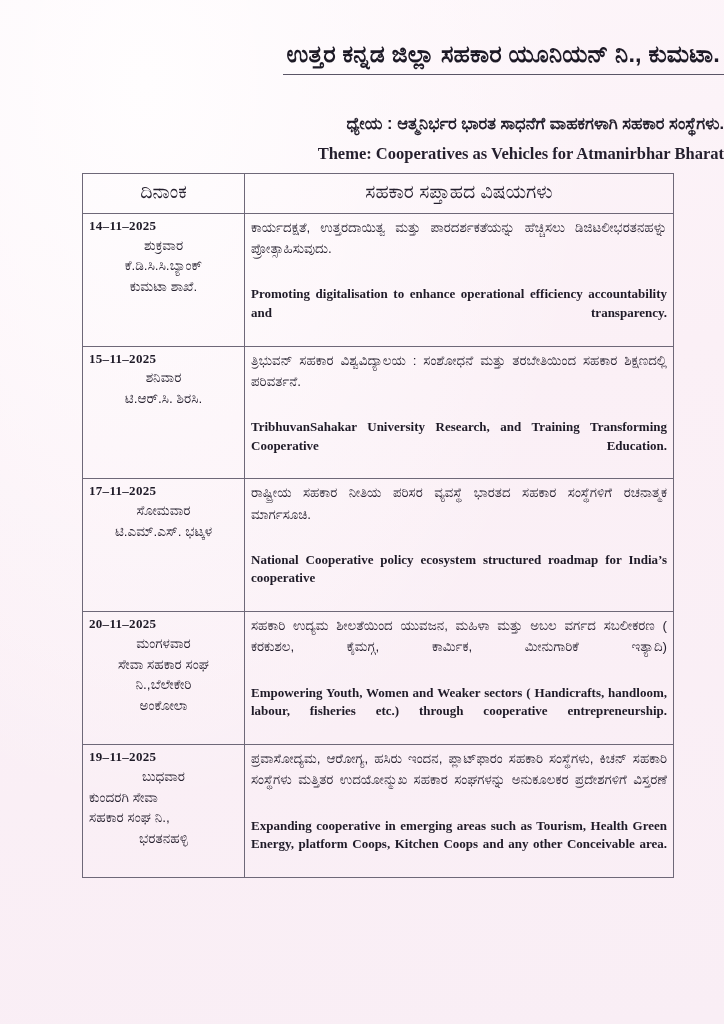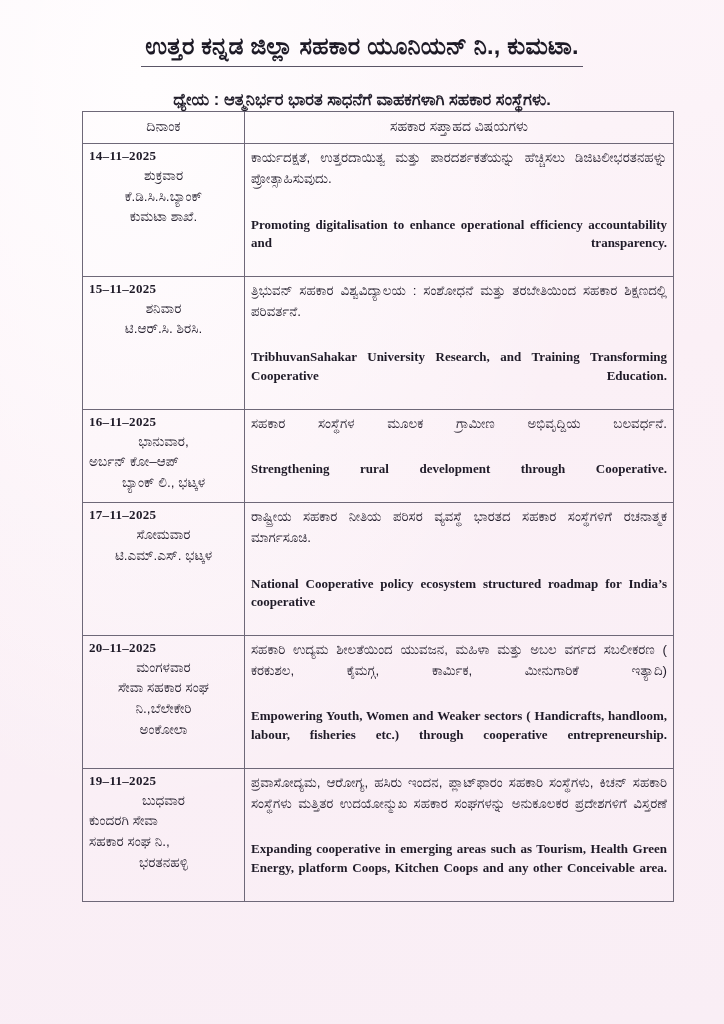--- a/index.html
+++ b/index.html
@@ -21,22 +21,22 @@
     box-sizing: border-box;
     padding: 0;
     position: relative;
     background:
       radial-gradient(ellipse at 20% 8%, #fffdfe 0%, rgba(255,253,254,0) 55%),
       linear-gradient(170deg, #fdf6fa 0%, #fbf0f6 40%, #f9eef5 100%);
   }
 
   
   .header {
-    text-align: center;
-    padding-top: 32px;
+    text-align: right;
+    padding-top: 40px;
   }
   .org-title {
     font-family: "Liberation Sans", sans-serif;
     font-size: 23.5px;
     font-weight: bold;
     letter-spacing: 0.2px;
     color: #1d1a26;
     display: inline-block;
     border-bottom: 1.6px solid #5a5566;
     padding: 0 4px 5px 4px;
@@ -47,21 +47,21 @@
     font-size: 15.5px;
     font-weight: bold;
     margin-top: 28px;
     color: #231f2a;
     line-height: 1.3;
   }
   .subtitle-2 {
     font-family: "Liberation Sans", sans-serif;
     font-size: 16.5px;
     font-weight: bold;
-    margin-top: 22px;
+    margin-top: 38px;
     color: #221e2b;
     line-height: 1.3;
   }
   .theme-line {
     font-family: "Liberation Serif", serif;
     font-size: 16.5px;
     font-weight: bold;
     margin-top: 9px;
     margin-bottom: 9px;
     color: #241f2d;
@@ -82,21 +82,21 @@
   table.schedule th,
   table.schedule td {
     border: 1.1px solid #6e6878;
     vertical-align: top;
     padding: 3px 6px 5px 6px;
   }
   table.schedule th {
     text-align: center;
     font-family: "Liberation Sans", sans-serif;
     font-weight: normal;
-    font-size: 14px;
+    font-size: 19px;
     padding: 4px 6px 6px 6px;
   }
   col.c-date { width: 162px; }
   col.c-topic { width: 429px; }
 
   .kn {
     font-family: "Liberation Sans", sans-serif;
     font-size: 13.6px;
     line-height: 1.52;
     color: #241f2d;
@@ -147,20 +147,21 @@
   }
 </style>
 </head>
 <body>
 
 <div class="page">
 
   <div class="header">
     <div class="org-title">ಉತ್ತರ ಕನ್ನಡ ಜಿಲ್ಲಾ ಸಹಕಾರ ಯೂನಿಯನ್ ನಿ., ಕುಮಟಾ.</div>
     <div class="subtitle-2">ಧ್ಯೇಯ : ಆತ್ಮನಿರ್ಭರ ಭಾರತ ಸಾಧನೆಗೆ ವಾಹಕಗಳಾಗಿ ಸಹಕಾರ ಸಂಸ್ಥೆಗಳು.</div>
+    <div class="theme-line">Theme: Cooperatives as Vehicles for Atmanirbhar Bharat</div>
   </div>
 
   <div class="schedule-wrap">
     <table class="schedule">
       <colgroup>
         <col class="c-date">
         <col class="c-topic">
       </colgroup>
       <thead>
         <tr>
@@ -188,32 +189,20 @@
             <span class="date-num">15–11–2025</span>
             <span class="kn kn-cell-line">ಶನಿವಾರ</span>
             <span class="kn kn-cell-line">ಟಿ.ಆರ್.ಸಿ. ಶಿರಸಿ.</span>
           </td>
           <td>
             <p class="kn-topic">ತ್ರಿಭುವನ್ ಸಹಕಾರ ವಿಶ್ವವಿದ್ಯಾಲಯ : ಸಂಶೋಧನೆ ಮತ್ತು ತರಬೇತಿಯಿಂದ ಸಹಕಾರ ಶಿಕ್ಷಣದಲ್ಲಿ ಪರಿವರ್ತನೆ.</p>
             <p class="en-topic">TribhuvanSahakar University Research, and Training Transforming Cooperative Education.</p>
           </td>
         </tr>
 
-        <tr>
-          <td>
-            <span class="date-num">16–11–2025</span>
-            <span class="kn kn-cell-line">ಭಾನುವಾರ,</span>
-            <span class="kn kn-cell-line justify-line">ಅರ್ಬನ್        ಕೋ–ಆಪ್</span>
-            <span class="kn kn-cell-line">ಬ್ಯಾಂಕ್ ಲಿ., ಭಟ್ಕಳ</span>
-          </td>
-          <td>
-            <p class="kn-topic">ಸಹಕಾರ ಸಂಸ್ಥೆಗಳ ಮೂಲಕ ಗ್ರಾಮೀಣ ಅಭಿವೃದ್ದಿಯ ಬಲವರ್ಧನೆ.</p>
-            <p class="en-topic">Strengthening rural development through  Cooperative.</p>
-          </td>
-        </tr>
 
         <tr>
           <td>
             <span class="date-num">17–11–2025</span>
             <span class="kn kn-cell-line">ಸೋಮವಾರ</span>
             <span class="kn kn-cell-line">ಟಿ.ಎಮ್.ಎಸ್. ಭಟ್ಕಳ</span>
           </td>
           <td>
             <p class="kn-topic">ರಾಷ್ಟ್ರೀಯ ಸಹಕಾರ ನೀತಿಯ ಪರಿಸರ ವ್ಯವಸ್ಥೆ ಭಾರತದ ಸಹಕಾರ ಸಂಸ್ಥೆಗಳಿಗೆ  ರಚನಾತ್ಮಕ ಮಾರ್ಗಸೂಚಿ.</p>
             <p class="en-topic">National Cooperative policy ecosystem structured roadmap for India’s cooperative</p>

